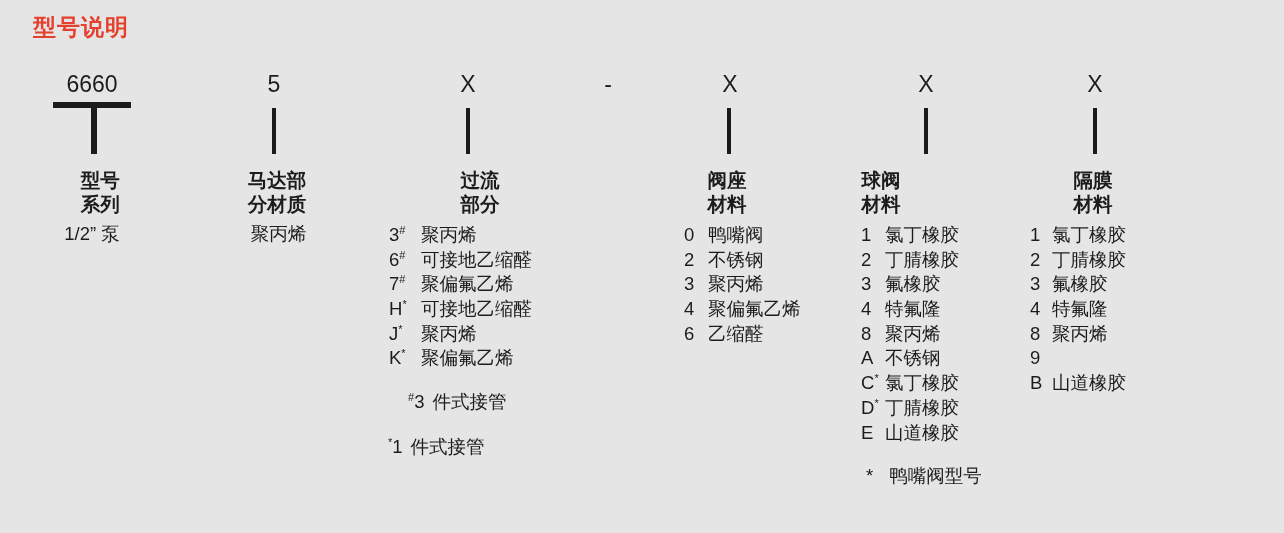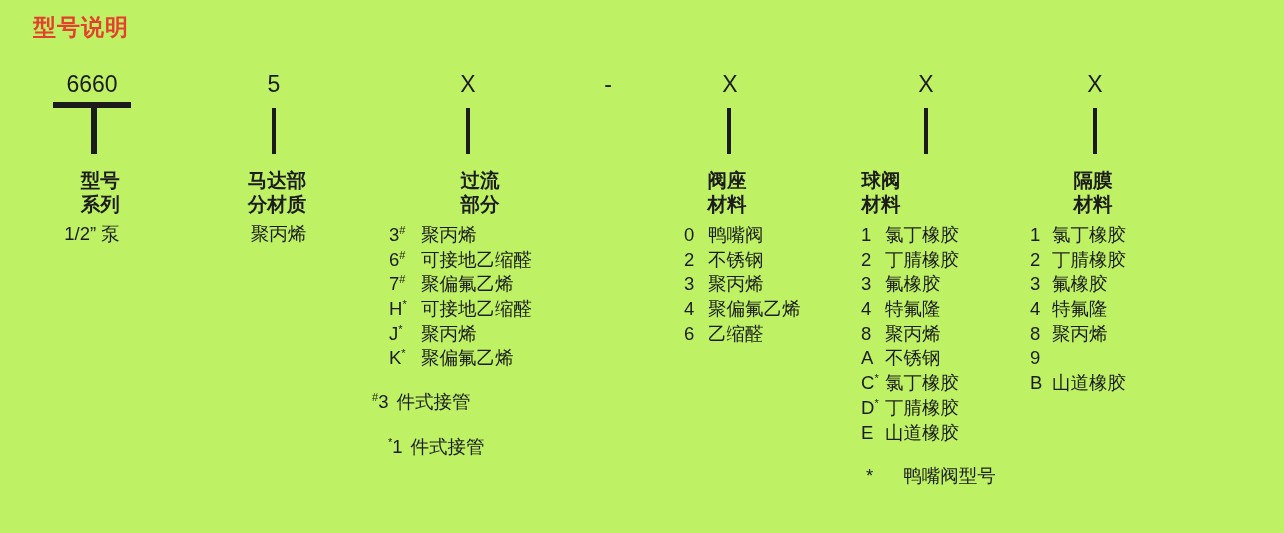--- a/index.html
+++ b/index.html
@@ -1,17 +1,17 @@
 <!DOCTYPE html>
 <html><head>
 <meta charset="utf-8">
 <style>
   html,body{margin:0;padding:0;background:#ffffff;}
   .canvas{
-    position:relative;width:1284px;height:533px;background:#bef264;
+    position:relative;width:1284px;height:533px;background:#e5e5e5;
     font-family:"Liberation Sans", sans-serif;color:#1c1c1c;overflow:hidden;
   }
   .title{
     position:absolute;left:33px;top:12px;
     font-size:23px;font-weight:bold;color:#e5402d;letter-spacing:1px;white-space:nowrap;
   }
   .code{
     position:absolute;top:71px;transform:translateX(-50%);
     font-size:23px;font-weight:normal;white-space:nowrap;
   }
@@ -33,25 +33,25 @@
   .list4{left:861px;top:223px}
   .list5{left:1030px;top:223px}
   .item{display:flex;height:24.7px;white-space:nowrap;}
   .cc{display:inline-block;flex:0 0 auto;}
   .list2 .cc{width:32px}
   .list3 .cc{width:24px}
   .list4 .cc{width:24px}
   .list5 .cc{width:22px}
   sup.mk{font-size:11px;line-height:1;vertical-align:super;}
   .fnote{position:absolute;font-size:18.5px;white-space:nowrap;}
-  .f30{left:372px;top:389px}
+  .f30{left:408px;top:389px}
   .f31{left:388px;top:434px}
   .f4{left:866px;top:463px}
   .fnote .ftext{margin-left:8px;}
-  .f4 .ftext{margin-left:30px;}
+  .f4 .ftext{margin-left:16px;}
 </style>
 </head>
 <body>
 
 <div class="canvas">
 
   <div class="title">型号说明</div>
 
   <div class="code c0">6660</div>
   <div class="code c1">5</div>

